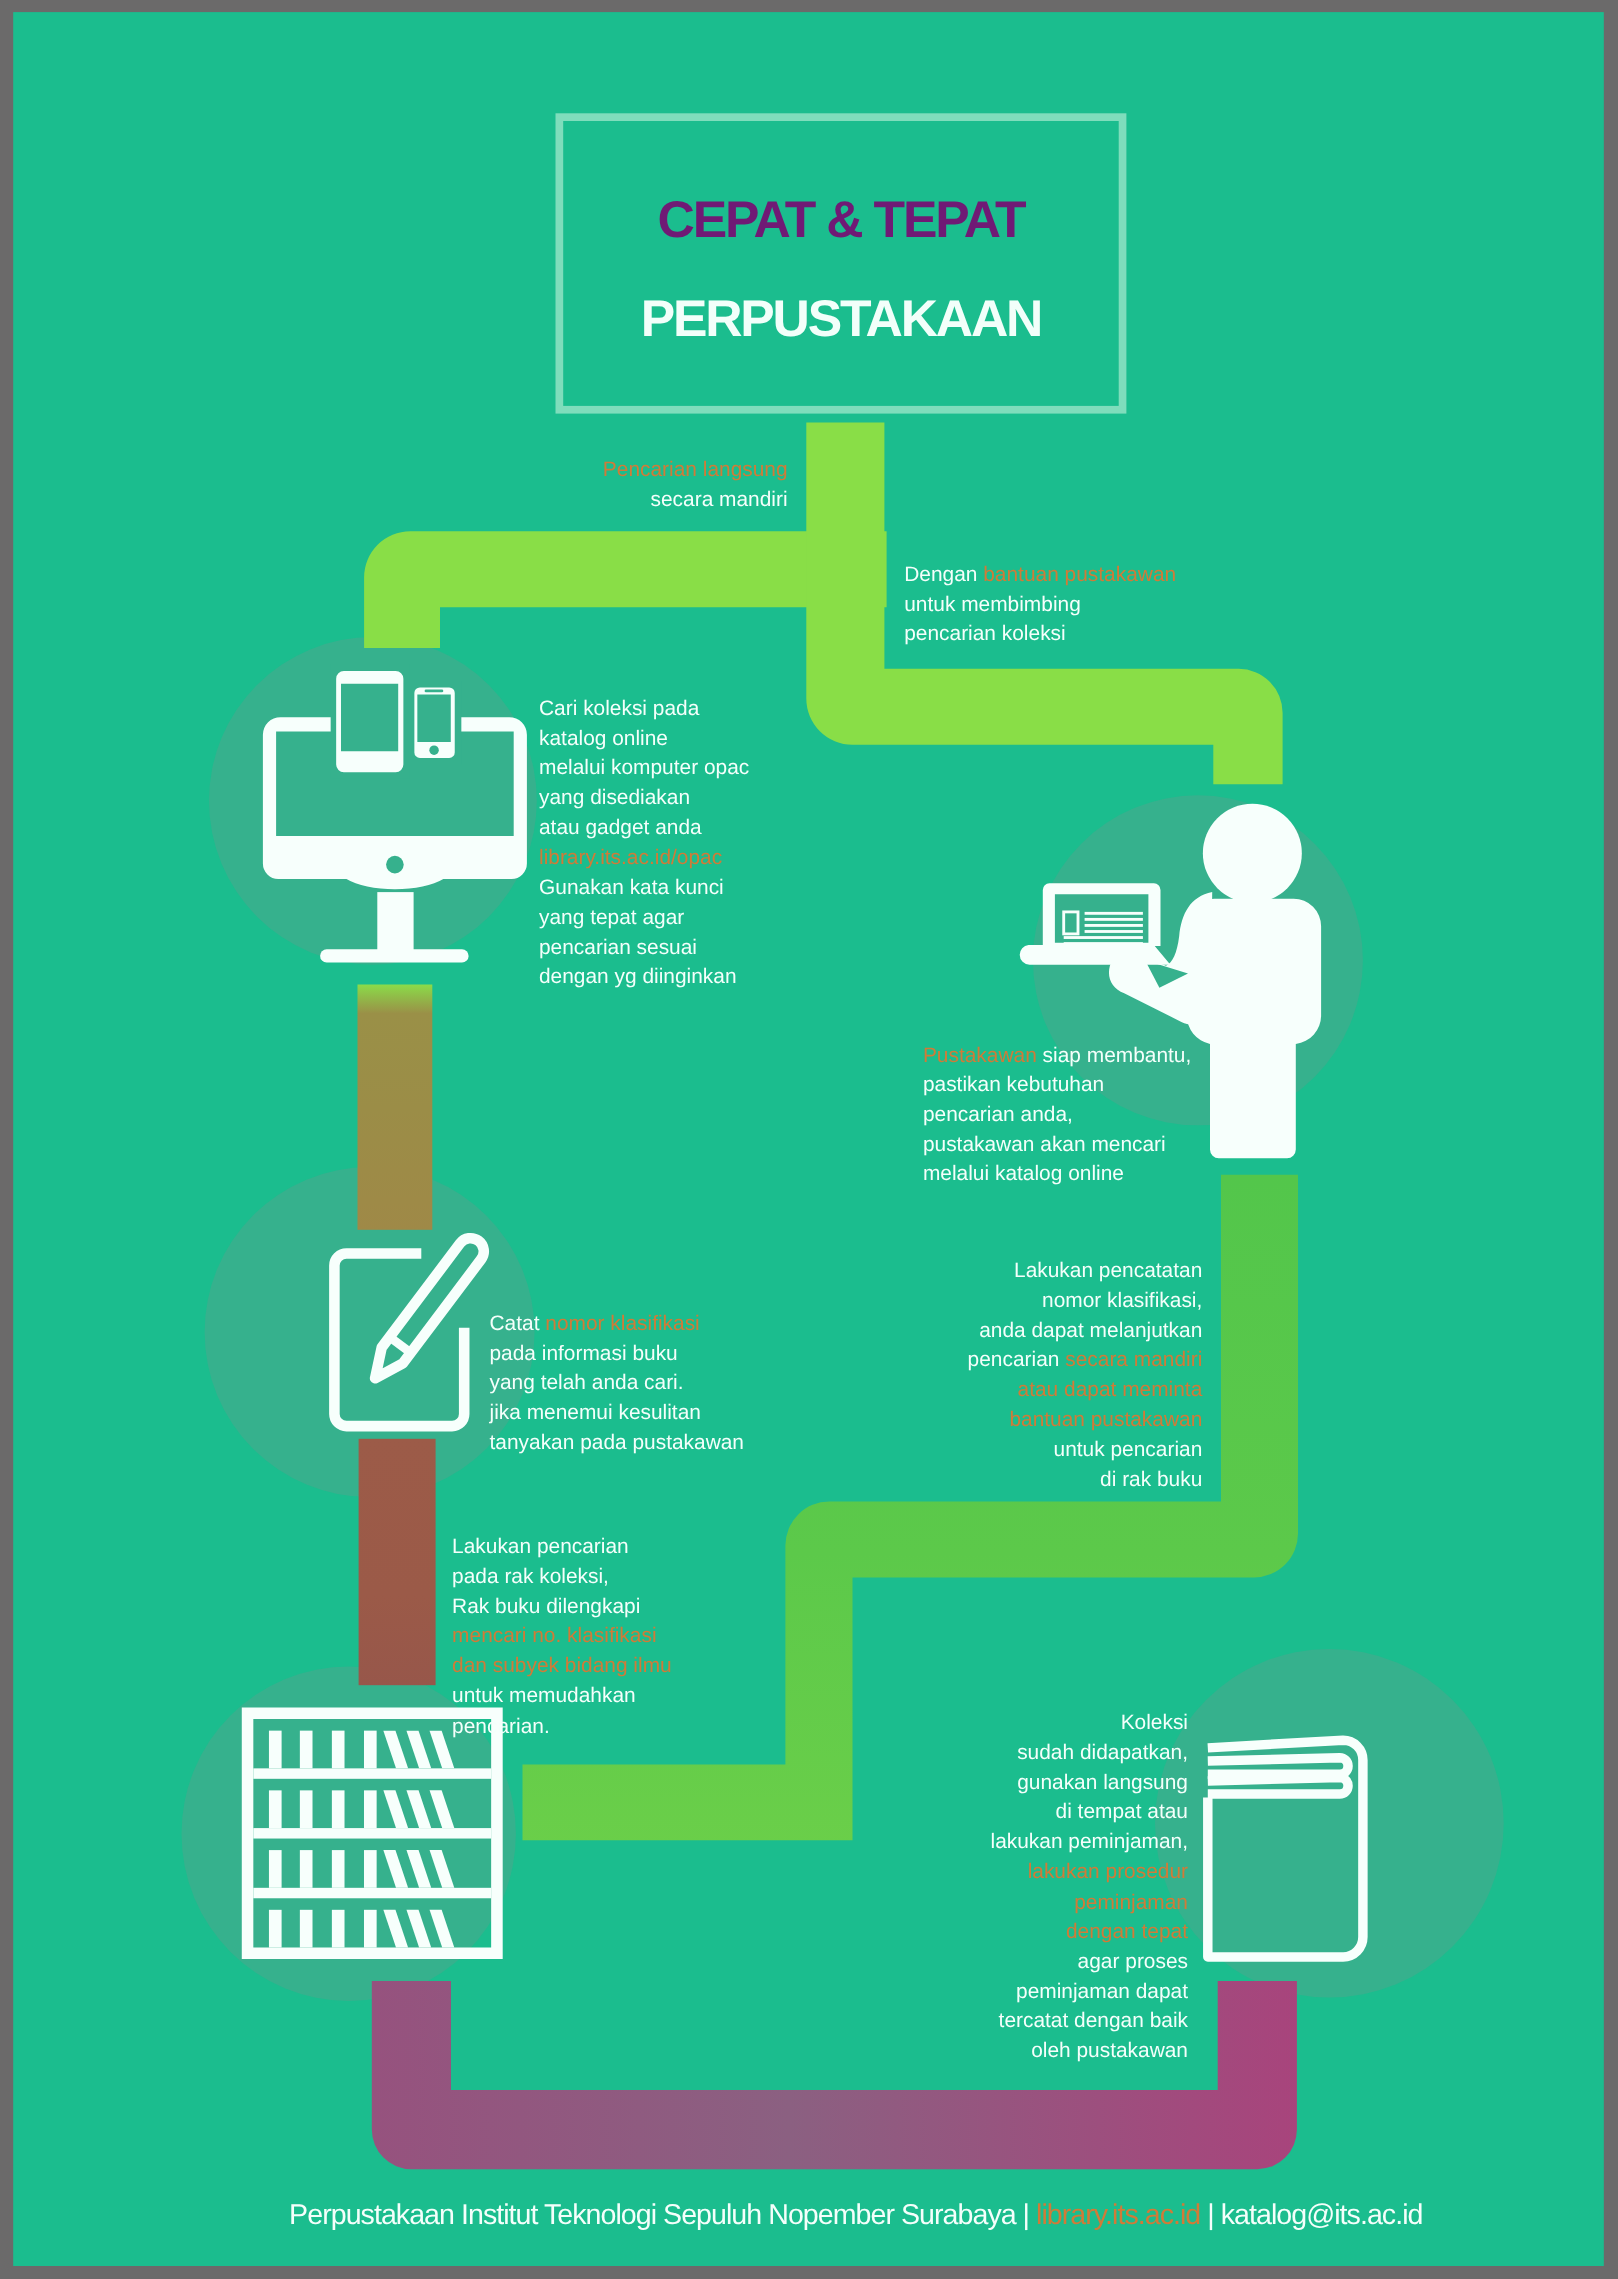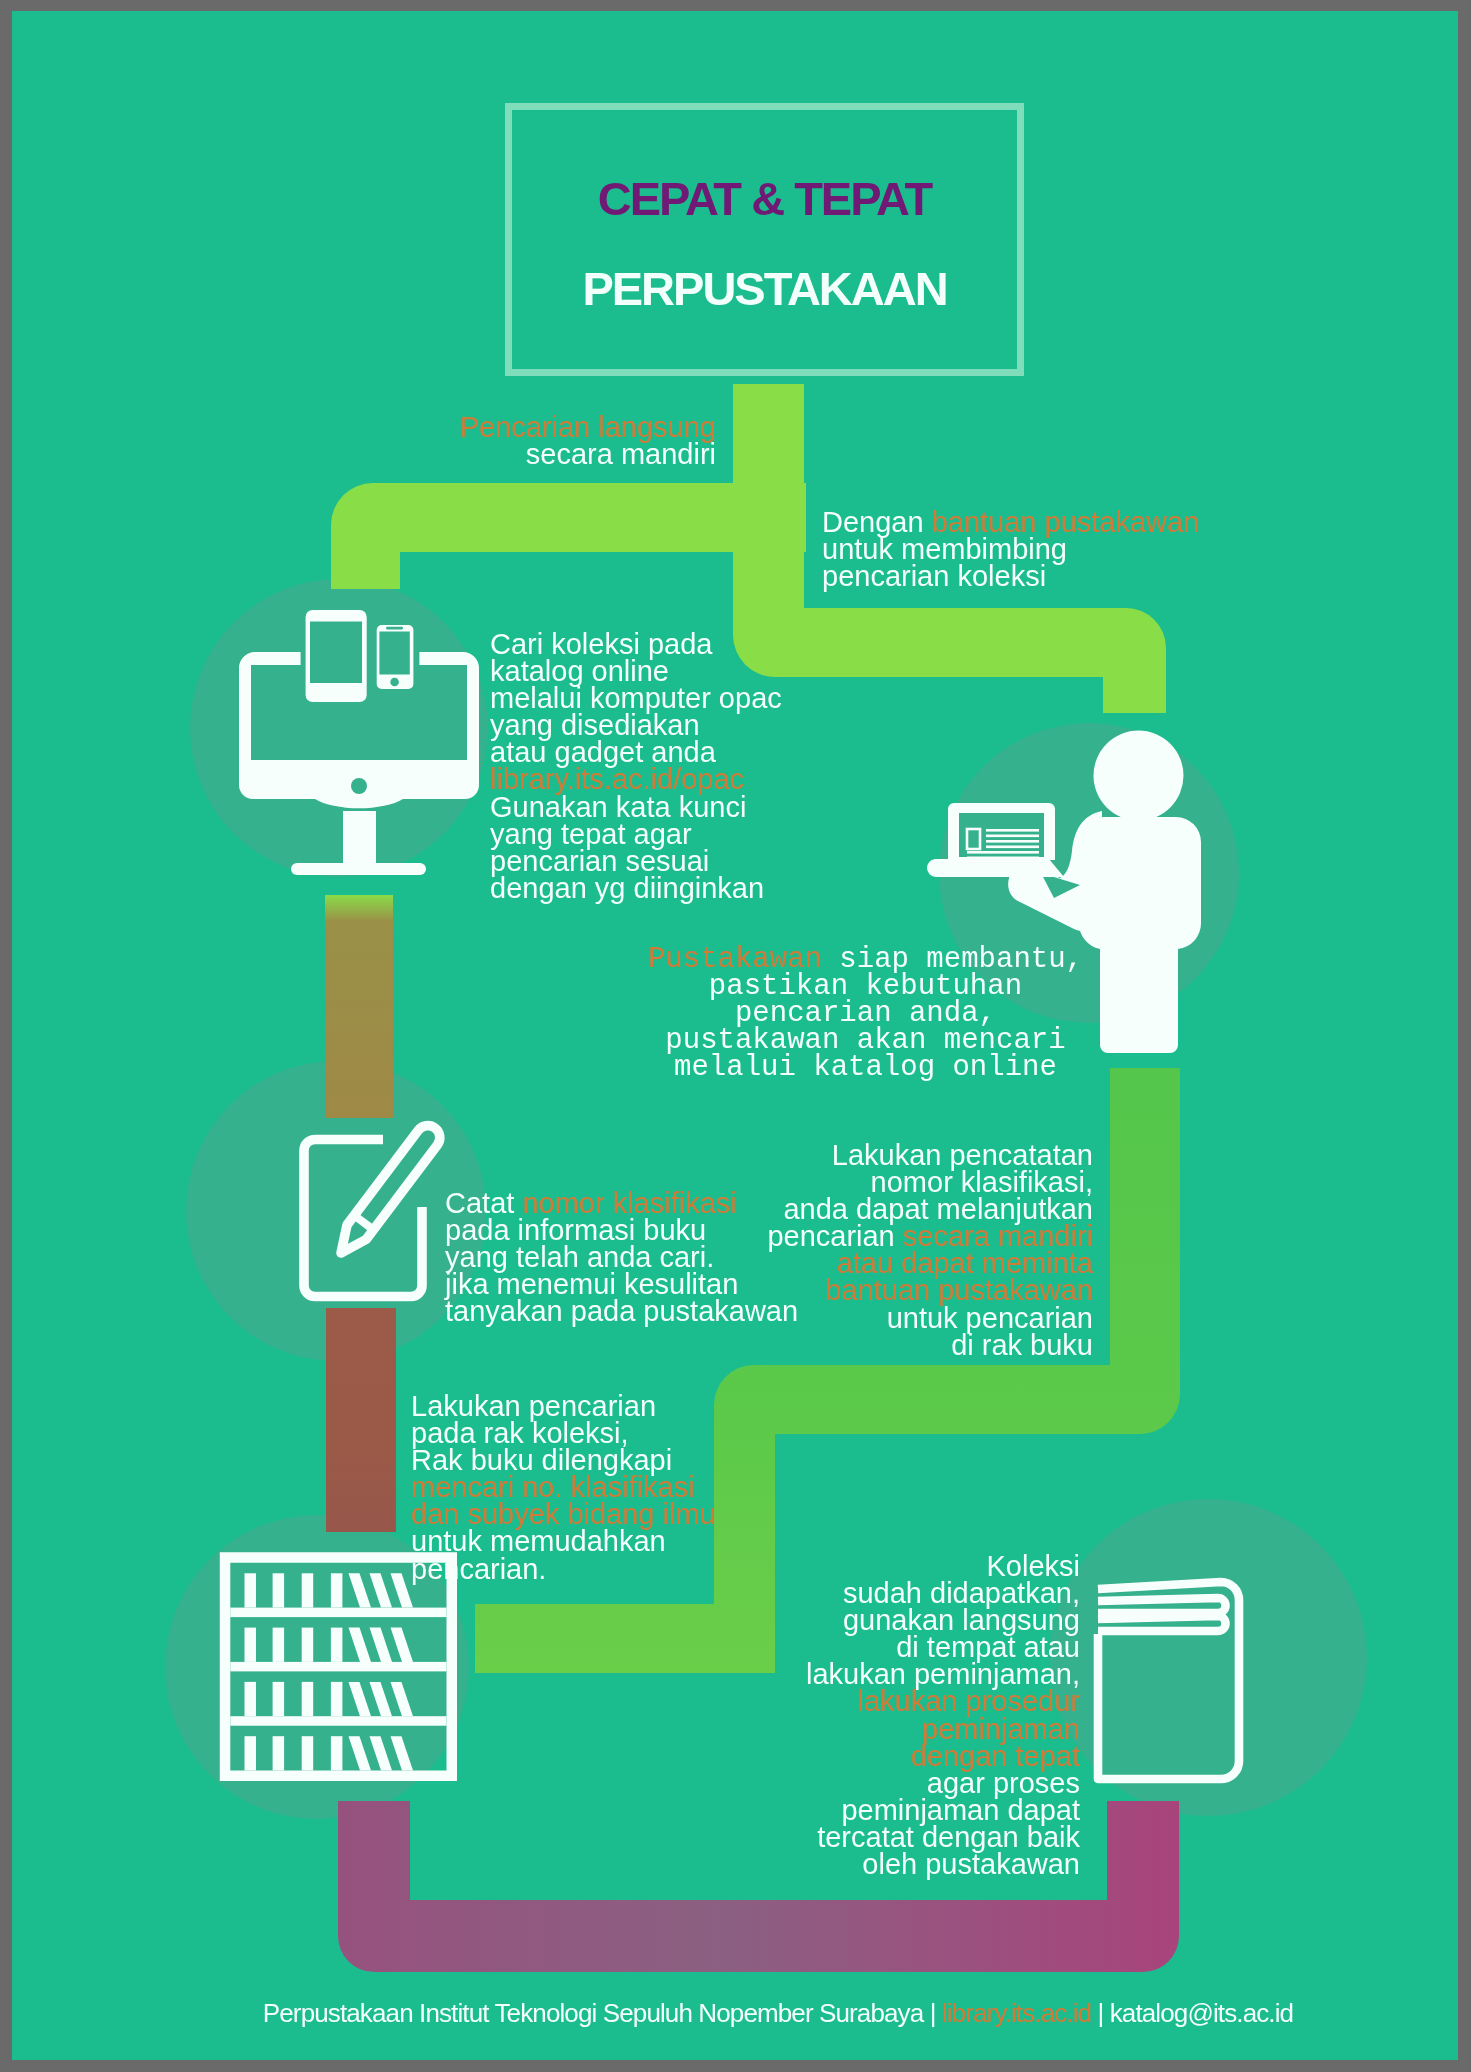--- a/index.html
+++ b/index.html
@@ -6,21 +6,21 @@
        font-family:"Liberation Sans",sans-serif;overflow:hidden;}
   #poster{position:absolute;left:12px;top:11px;width:1446px;height:2049px;
           background:#1BBD8E;overflow:hidden;}
   .blob{position:absolute;border-radius:50%;background:#36B18D;}
   #pipes,#icons{position:absolute;left:0;top:0;}
   #titlebox{position:absolute;left:493px;top:92px;width:519px;height:273px;
             border:7px solid #7FDDBC;box-sizing:border-box;}
   .ttl{position:absolute;left:0;width:505px;text-align:center;
        font-family:"Liberation Sans",sans-serif;font-weight:bold;
        color:#F2FFFA;font-size:47px;line-height:47px;letter-spacing:-2px;}
-  .txt{position:absolute;color:#F4FFFB;font-size:29px;line-height:27.1px;
+  .txt{position:absolute;color:#F4FFFB;font-size:19px;line-height:27.1px;
        font-family:"Liberation Sans",sans-serif;white-space:pre;}
   .o{color:#D07B38;}
   #footer{position:absolute;left:43px;width:1446px;top:1989px;text-align:center;
           color:#F4FFFB;font-size:26px;line-height:26px;letter-spacing:-0.88px;
           font-family:"Liberation Sans",sans-serif;}
 </style>
 </head>
 <body>
 
 <div id="poster">
@@ -171,21 +171,21 @@
   </g>
 </svg>
 
   <div id="titlebox">
     <div class="ttl" style="top:65px;color:#701a75">CEPAT &amp; TEPAT</div>
     <div class="ttl" style="top:155px">PERPUSTAKAAN</div>
   </div>
 <div class="txt" style="top:403px;right:742px;text-align:right;"><div><span class="o">Pencarian langsung</span></div><div><span>secara mandiri</span></div></div>
     <div class="txt" style="top:498px;left:810px;"><div><span>Dengan </span><span class="o">bantuan pustakawan</span></div><div><span>untuk membimbing</span></div><div><span>pencarian koleksi</span></div></div>
     <div class="txt" style="top:620px;left:478px;"><div><span>Cari koleksi pada</span></div><div><span>katalog online</span></div><div><span>melalui komputer opac</span></div><div><span>yang disediakan</span></div><div><span>atau gadget anda</span></div><div><span class="o">library.its.ac.id/opac</span></div><div><span>Gunakan kata kunci</span></div><div><span>yang tepat agar</span></div><div><span>pencarian sesuai</span></div><div><span>dengan yg diinginkan</span></div></div>
-    <div class="txt" style="top:935px;right:375px;text-align:center;font-family:Liberation Mono, monospace;"><div><span class="o">Pustakawan</span><span> siap membantu,</span></div><div><span>pastikan kebutuhan</span></div><div><span>pencarian anda,</span></div><div><span>pustakawan akan mencari</span></div><div><span>melalui katalog online</span></div></div>
+    <div class="txt" style="top:935px;right:375px;text-align:left;"><div><span class="o">Pustakawan</span><span> siap membantu,</span></div><div><span>pastikan kebutuhan</span></div><div><span>pencarian anda,</span></div><div><span>pustakawan akan mencari</span></div><div><span>melalui katalog online</span></div></div>
     <div class="txt" style="top:1179px;left:433px;"><div><span>Catat </span><span class="o">nomor klasifikasi</span></div><div><span>pada informasi buku</span></div><div><span>yang telah anda cari.</span></div><div><span>jika menemui kesulitan</span></div><div><span>tanyakan pada pustakawan</span></div></div>
     <div class="txt" style="top:1131px;right:365px;text-align:right;"><div><span>Lakukan pencatatan</span></div><div><span>nomor klasifikasi,</span></div><div><span>anda dapat melanjutkan</span></div><div><span>pencarian </span><span class="o">secara mandiri</span></div><div><span class="o">atau dapat meminta</span></div><div><span class="o">bantuan pustakawan</span></div><div><span>untuk pencarian</span></div><div><span>di rak buku</span></div></div>
     <div class="txt" style="top:1342px;left:399px;margin-top:40px;"><div><span>Lakukan pencarian</span></div><div><span>pada rak koleksi,</span></div><div><span>Rak buku dilengkapi</span></div><div><span class="o">mencari no. klasifikasi</span></div><div><span class="o">dan subyek bidang ilmu</span></div><div><span>untuk memudahkan</span></div><div><span>pencarian.</span></div></div>
     <div class="txt" style="top:1542px;right:378px;text-align:right;"><div><span>Koleksi</span></div><div><span>sudah didapatkan,</span></div><div><span>gunakan langsung</span></div><div><span>di tempat atau</span></div><div><span>lakukan peminjaman,</span></div><div><span class="o">lakukan prosedur</span></div><div><span class="o">peminjaman</span></div><div><span class="o">dengan tepat</span></div><div><span>agar proses</span></div><div><span>peminjaman dapat</span></div><div><span>tercatat dengan baik</span></div><div><span>oleh pustakawan</span></div></div>
   <div id="footer">
     <span>Perpustakaan Institut Teknologi Sepuluh Nopember Surabaya | </span><span class="o">library.its.ac.id</span><span> | katalog@its.ac.id</span>
   </div>
 </div>
 
 </body></html>

